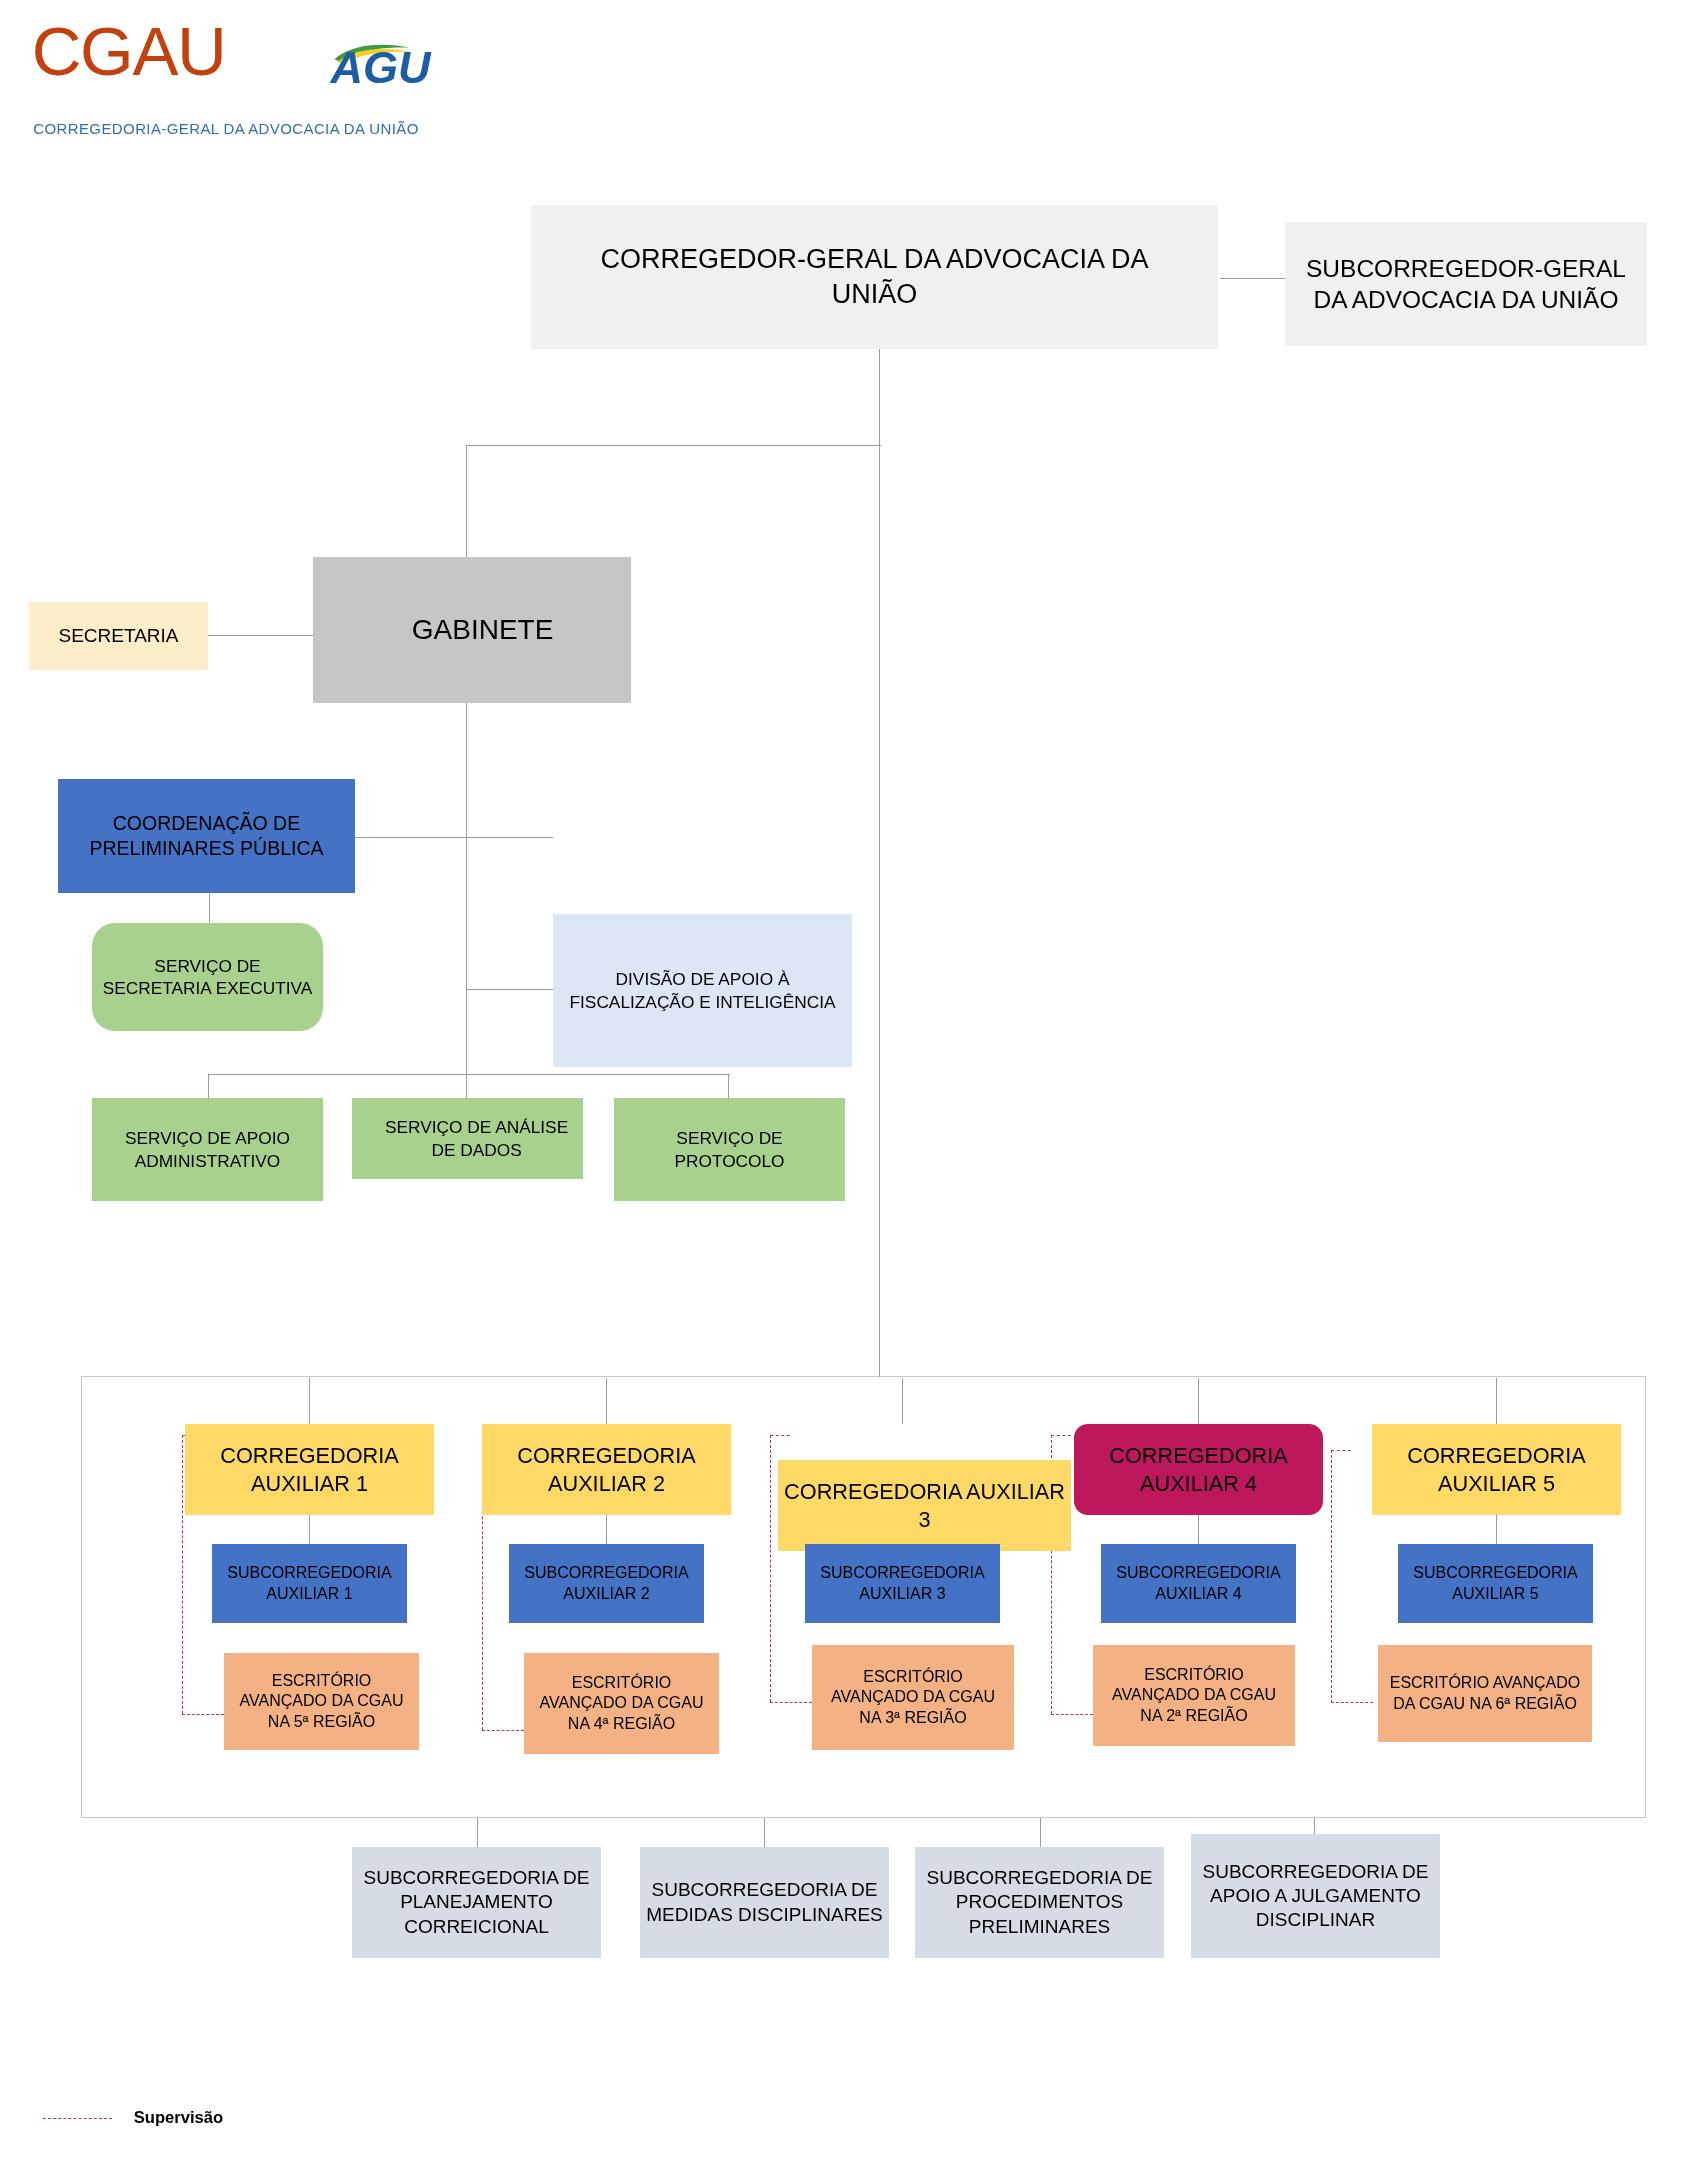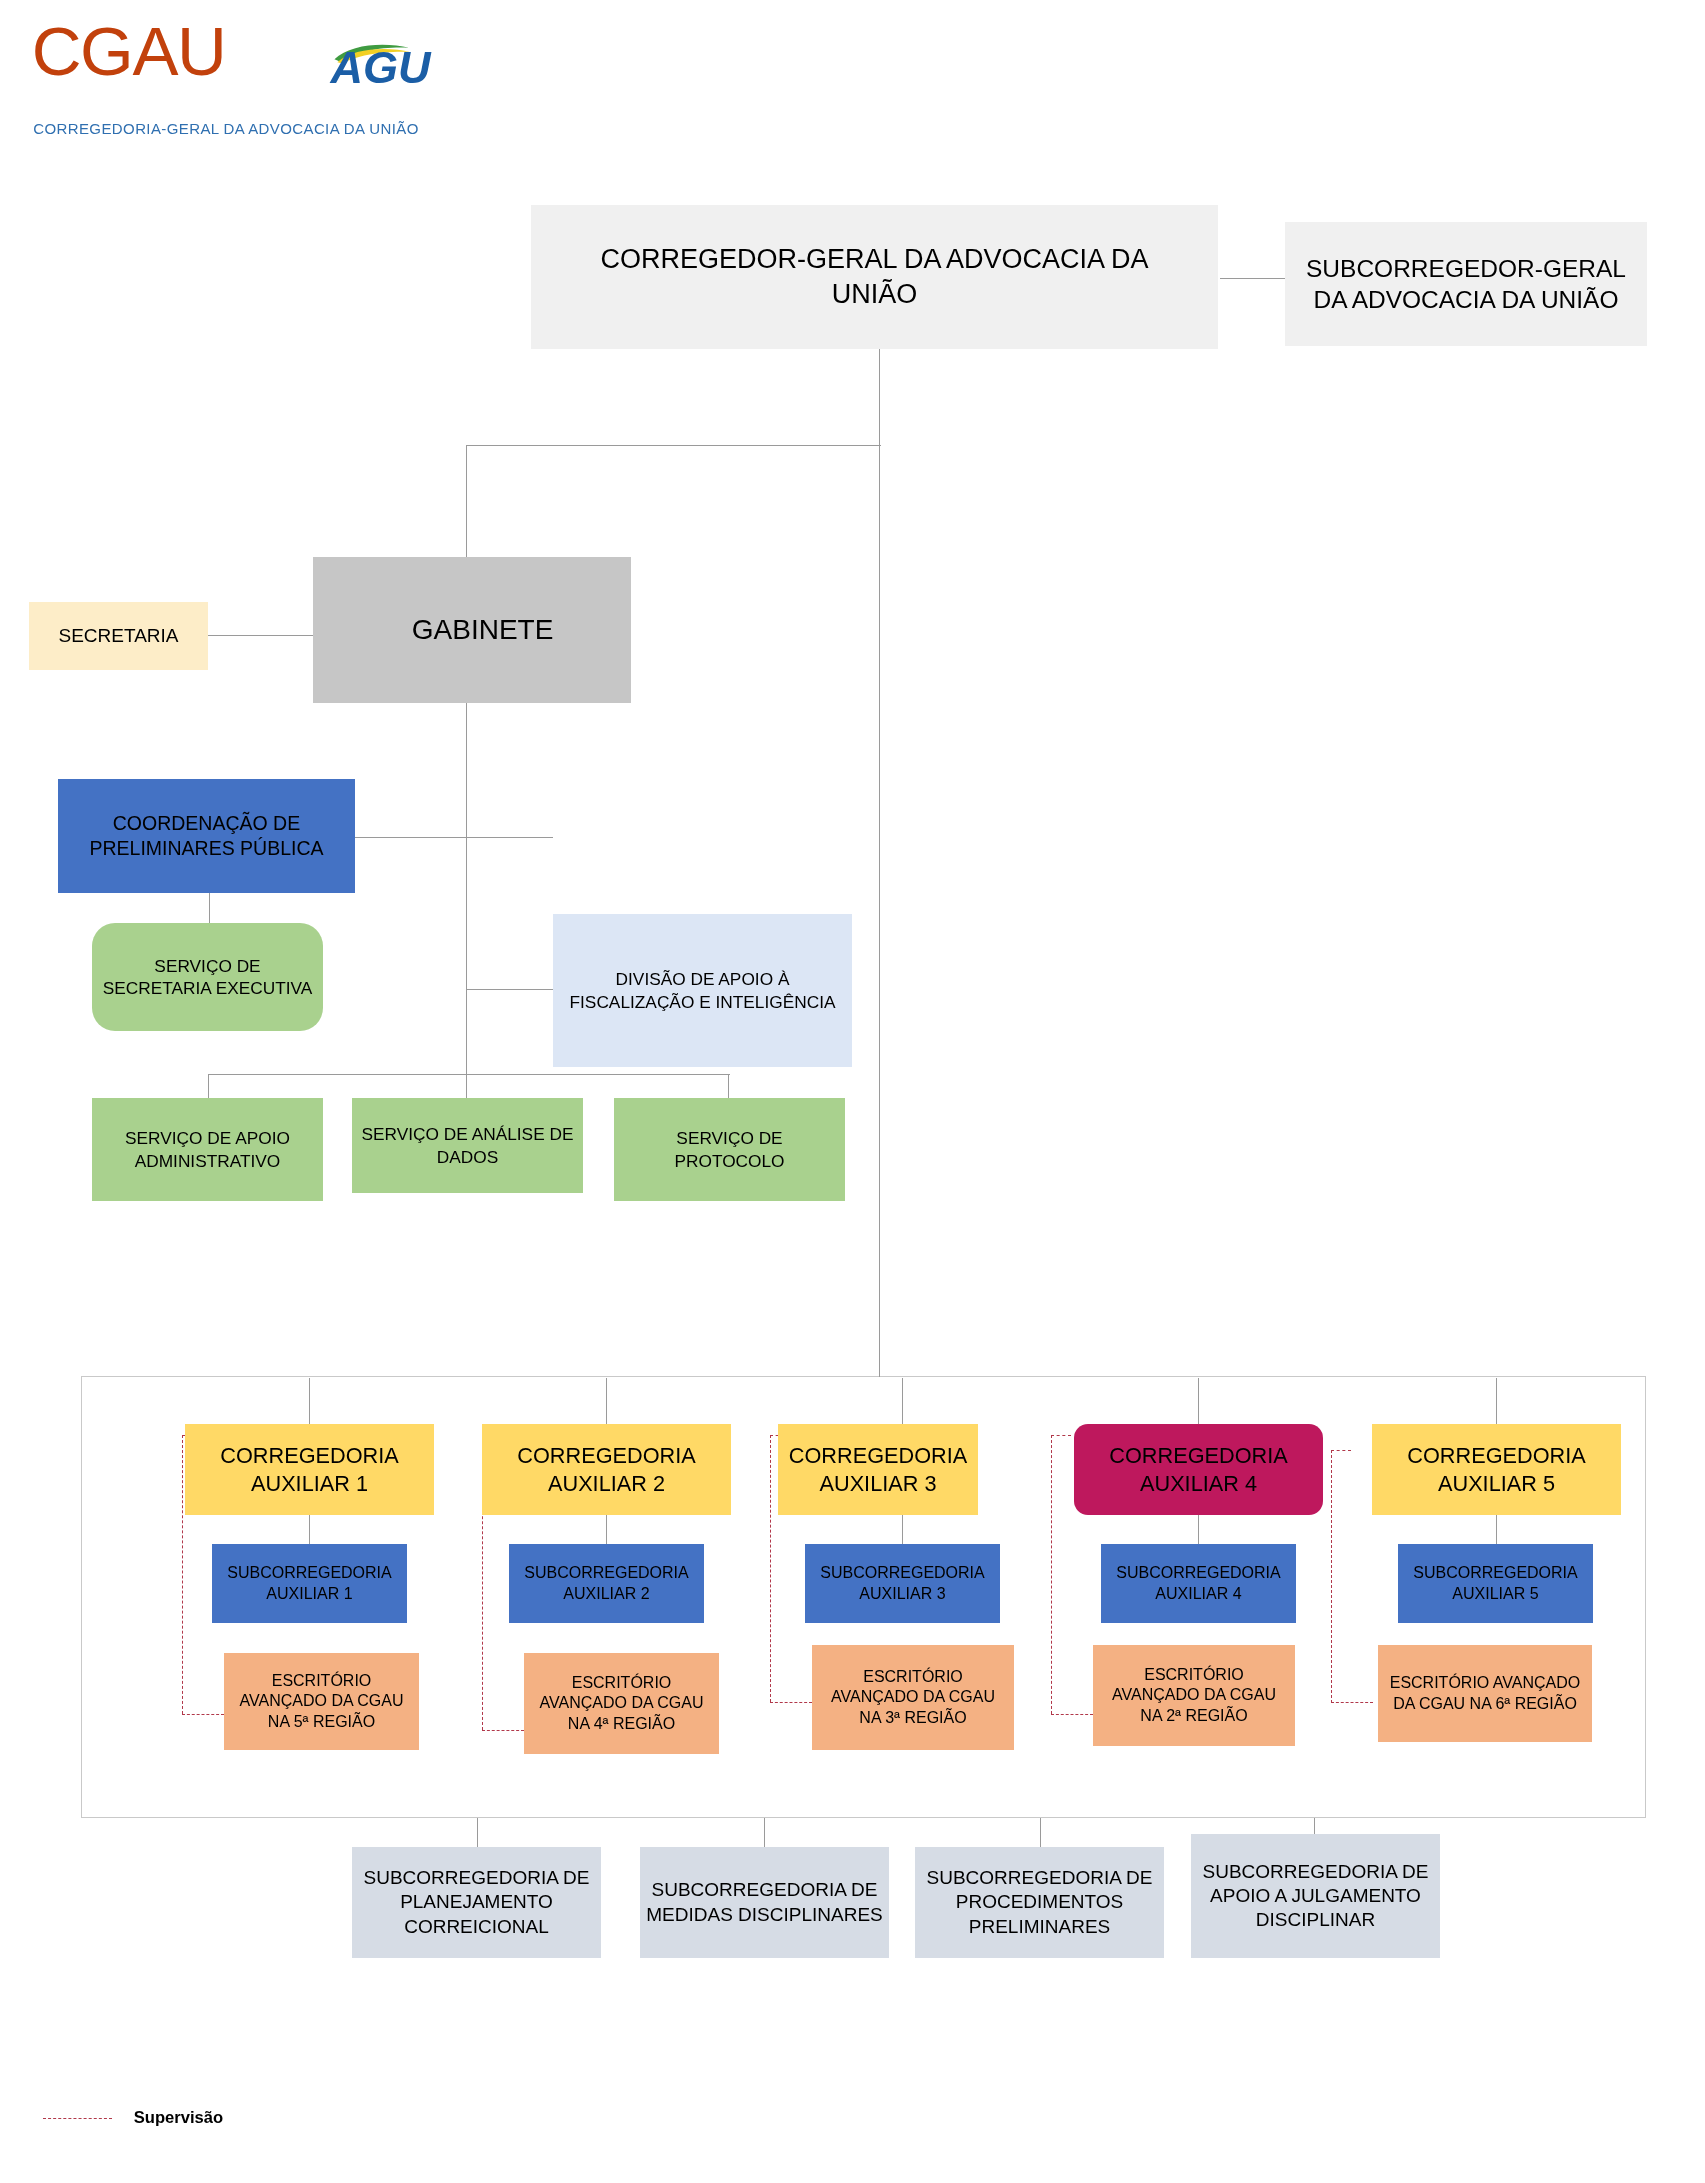--- a/index.html
+++ b/index.html
@@ -210,43 +210,43 @@
 
   <div class="box" style="left:92px; top:923px; width:231px; height:108px;
               background:#a9d18e; font-size:17.3px;border-radius:23px;">SERVIÇO DE SECRETARIA EXECUTIVA</div>
 
   <div class="box" style="left:553px; top:914px; width:299px; height:153px;
               background:#dce6f5; font-size:17.3px;">DIVISÃO DE APOIO À FISCALIZAÇÃO E INTELIGÊNCIA</div>
 
   <div class="box" style="left:92px; top:1098px; width:231px; height:103px;
               background:#a9d18e; font-size:17.3px;">SERVIÇO DE APOIO ADMINISTRATIVO</div>
 
-  <div class="box" style="left:352px; top:1098px; width:231px; height:95px;
-              background:#a9d18e; font-size:17.3px;">SERVIÇO DE ANÁLISE DE DADOS</div>
+  <div class="box" style="left:352px; top:1098px; width:231px; height:81px;
+              background:#a9d18e; font-size:17.3px;padding-left:24px;">SERVIÇO DE ANÁLISE DE DADOS</div>
 
   <div class="box" style="left:614px; top:1098px; width:231px; height:103px;
               background:#a9d18e; font-size:17.3px;">SERVIÇO DE PROTOCOLO</div>
 
   <div class="box" style="left:185px; top:1424px; width:249px; height:91px;
               background:#ffd966; font-size:21.7px;">CORREGEDORIA AUXILIAR 1</div>
   <div class="box" style="left:212px; top:1544px; width:195px; height:79px;
               background:#4472c4; font-size:16px;">SUBCORREGEDORIA
 AUXILIAR 1</div>
   <div class="box" style="left:224px; top:1653px; width:195px; height:97px;
               background:#f4b183; font-size:16px;">ESCRITÓRIO AVANÇADO DA CGAU  NA 5ª REGIÃO</div>
 
   <div class="box" style="left:482px; top:1424px; width:249px; height:91px;
               background:#ffd966; font-size:21.7px;">CORREGEDORIA AUXILIAR 2</div>
   <div class="box" style="left:509px; top:1544px; width:195px; height:79px;
               background:#4472c4; font-size:16px;">SUBCORREGEDORIA
 AUXILIAR 2</div>
   <div class="box" style="left:524px; top:1653px; width:195px; height:101px;
               background:#f4b183; font-size:16px;">ESCRITÓRIO AVANÇADO DA CGAU NA 4ª REGIÃO</div>
 
-  <div class="box" style="left:778px; top:1424px; width:200px; height:91px;
+  <div class="box" style="left:778px; top:1460px; width:293px; height:91px;
               background:#ffd966; font-size:21.7px;text-align:center;">CORREGEDORIA AUXILIAR 3</div>
   <div class="box" style="left:805px; top:1544px; width:195px; height:79px;
               background:#4472c4; font-size:16px;">SUBCORREGEDORIA
 AUXILIAR 3</div>
   <div class="box" style="left:812px; top:1645px; width:202px; height:105px;
               background:#f4b183; font-size:16px;">ESCRITÓRIO AVANÇADO DA CGAU NA 3ª REGIÃO</div>
 
   <div class="box" style="left:1074px; top:1424px; width:249px; height:91px;
               background:#be185d; font-size:21.7px;border-radius:14px;">CORREGEDORIA AUXILIAR 4</div>
   <div class="box" style="left:1101px; top:1544px; width:195px; height:79px;

